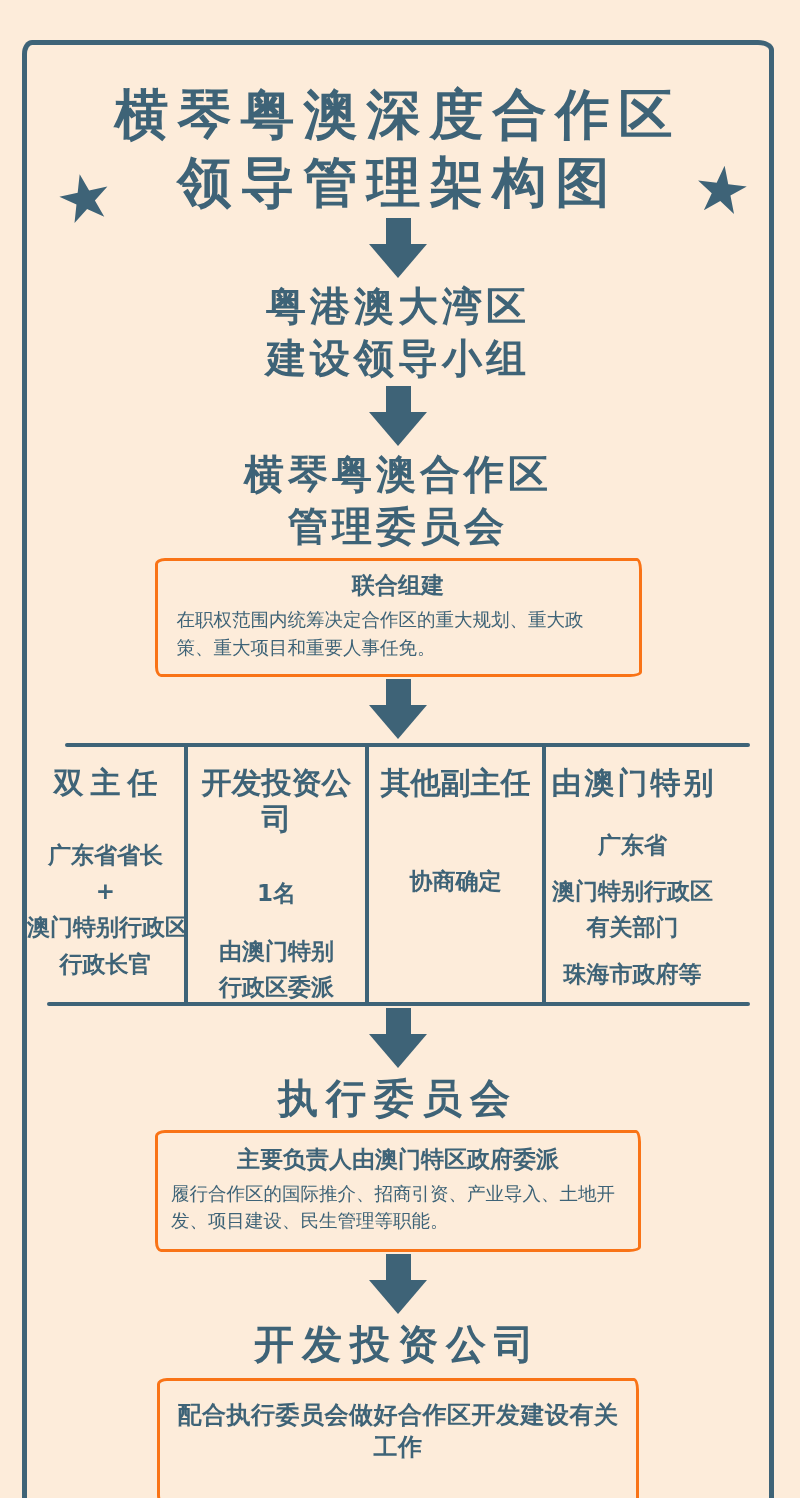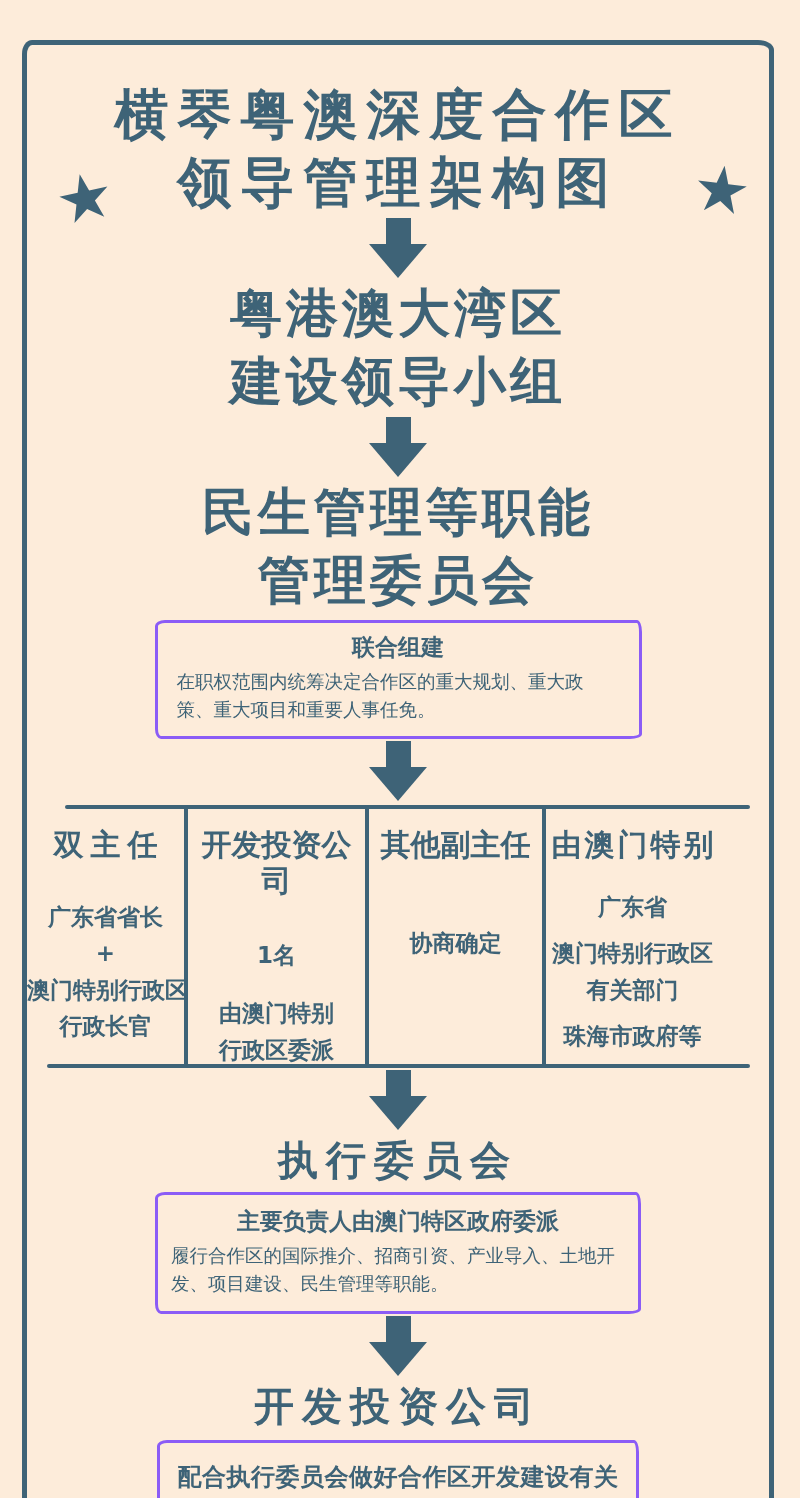--- a/index.html
+++ b/index.html
@@ -70,36 +70,36 @@
     width: 0;
     height: 0;
     border-left: 29px solid transparent;
     border-right: 29px solid transparent;
     border-top: 34px solid #3e6377;
   }
 
   .node-heading {
     text-align: center;
     font-weight: bold;
-    font-size: 52px;
+    font-size: 40px;
     line-height: 1.3;
     letter-spacing: 4px;
   }
   .section-heading {
     text-align: center;
     font-weight: bold;
     font-size: 40px;
     line-height: 1.3;
     letter-spacing: 8px;
     margin-top: 2px;
   }
 
   .note-box {
     box-sizing: border-box;
-    border: 3px solid #8b5cf6;
+    border: 3px solid #f97316;
     border-radius: 10px 5px 12px 6px / 6px 12px 5px 10px;
     background: transparent;
   }
   .box-title {
     text-align: center;
     font-weight: bold;
     font-size: 23px;
     line-height: 1.35;
   }
   .box-text {
@@ -200,21 +200,21 @@
     <div>粤港澳大湾区</div>
     <div>建设领导小组</div>
   </div>
 
   <div class="arrow">
     <div class="arrow-stem"></div>
     <div class="arrow-head"></div>
   </div>
 
   <div class="node-heading">
-    <div>民生管理等职能</div>
+    <div>横琴粤澳合作区</div>
     <div>管理委员会</div>
   </div>
 
   <div class="note-box box-joint">
     <div class="box-title">联合组建</div>
     <div class="box-text">在职权范围内统筹决定合作区的重大规划、重大政策、重大项目和重要人事任免。</div>
   </div>
 
   <div class="arrow">
     <div class="arrow-stem"></div>

